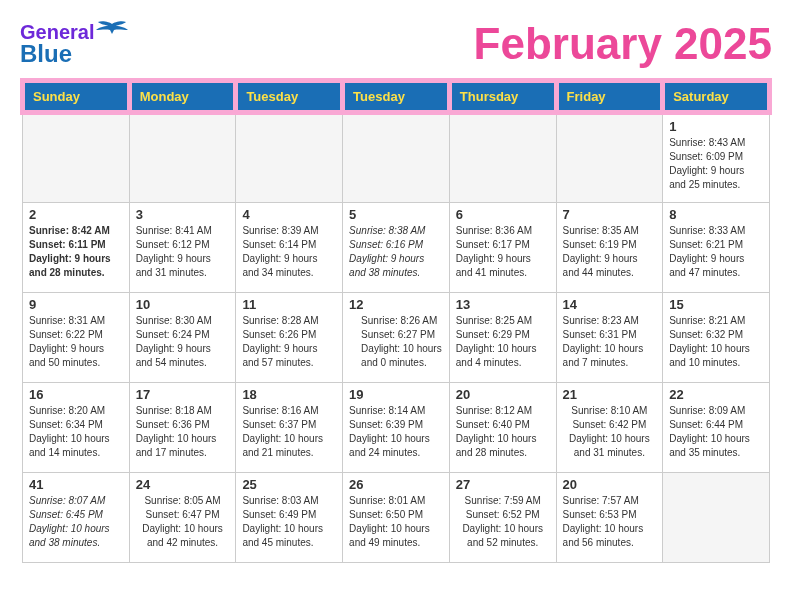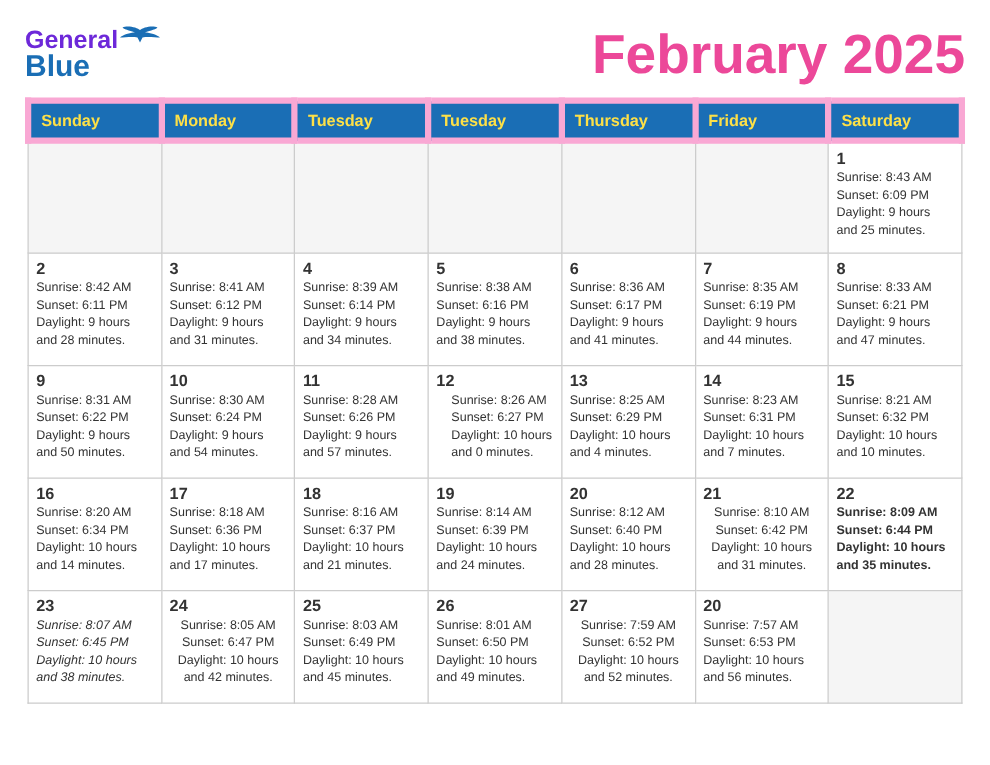--- a/index.html
+++ b/index.html
@@ -119,39 +119,39 @@
         <td>
           <span class="day-num">1</span>
           <div class="day-info" style="white-space: pre-line;">Sunrise: 8:43 AM
 Sunset: 6:09 PM
 Daylight: 9 hours and 25 minutes.</div>
         </td>
       </tr>
       <tr>
         <td>
           <span class="day-num">2</span>
-          <div class="day-info" style="white-space: pre-line;">Sunrise: 8:42 AM
+          <div class="day-info" style="white-space: pre-line; font-weight: bold;">Sunrise: 8:42 AM
 Sunset: 6:11 PM
 Daylight: 9 hours and 28 minutes.</div>
         </td>
         <td>
           <span class="day-num">3</span>
           <div class="day-info" style="white-space: pre-line;">Sunrise: 8:41 AM
 Sunset: 6:12 PM
 Daylight: 9 hours and 31 minutes.</div>
         </td>
         <td>
           <span class="day-num">4</span>
           <div class="day-info" style="white-space: pre-line;">Sunrise: 8:39 AM
 Sunset: 6:14 PM
 Daylight: 9 hours and 34 minutes.</div>
         </td>
         <td>
           <span class="day-num">5</span>
-          <div class="day-info" style="white-space: pre-line;">Sunrise: 8:38 AM
+          <div class="day-info" style="white-space: pre-line; font-style: italic;">Sunrise: 8:38 AM
 Sunset: 6:16 PM
 Daylight: 9 hours and 38 minutes.</div>
         </td>
         <td>
           <span class="day-num">6</span>
           <div class="day-info" style="white-space: pre-line;">Sunrise: 8:36 AM
 Sunset: 6:17 PM
 Daylight: 9 hours and 41 minutes.</div>
         </td>
         <td>
@@ -243,28 +243,28 @@
 Daylight: 10 hours and 28 minutes.</div>
         </td>
         <td>
           <span class="day-num">21</span>
           <div class="day-info" style="white-space: pre-line; text-align: center;">Sunrise: 8:10 AM
 Sunset: 6:42 PM
 Daylight: 10 hours and 31 minutes.</div>
         </td>
         <td>
           <span class="day-num">22</span>
-          <div class="day-info" style="white-space: pre-line; font-weight: bold;">Sunrise: 8:09 AM
+          <div class="day-info" style="white-space: pre-line;">Sunrise: 8:09 AM
 Sunset: 6:44 PM
 Daylight: 10 hours and 35 minutes.</div>
         </td>
       </tr>
       <tr>
         <td>
-          <span class="day-num">23</span>
+          <span class="day-num">41</span>
           <div class="day-info" style="white-space: pre-line; font-style: italic;">Sunrise: 8:07 AM
 Sunset: 6:45 PM
 Daylight: 10 hours and 38 minutes.</div>
         </td>
         <td>
           <span class="day-num">24</span>
           <div class="day-info" style="white-space: pre-line; text-align: center;">Sunrise: 8:05 AM
 Sunset: 6:47 PM
 Daylight: 10 hours and 42 minutes.</div>
         </td>

